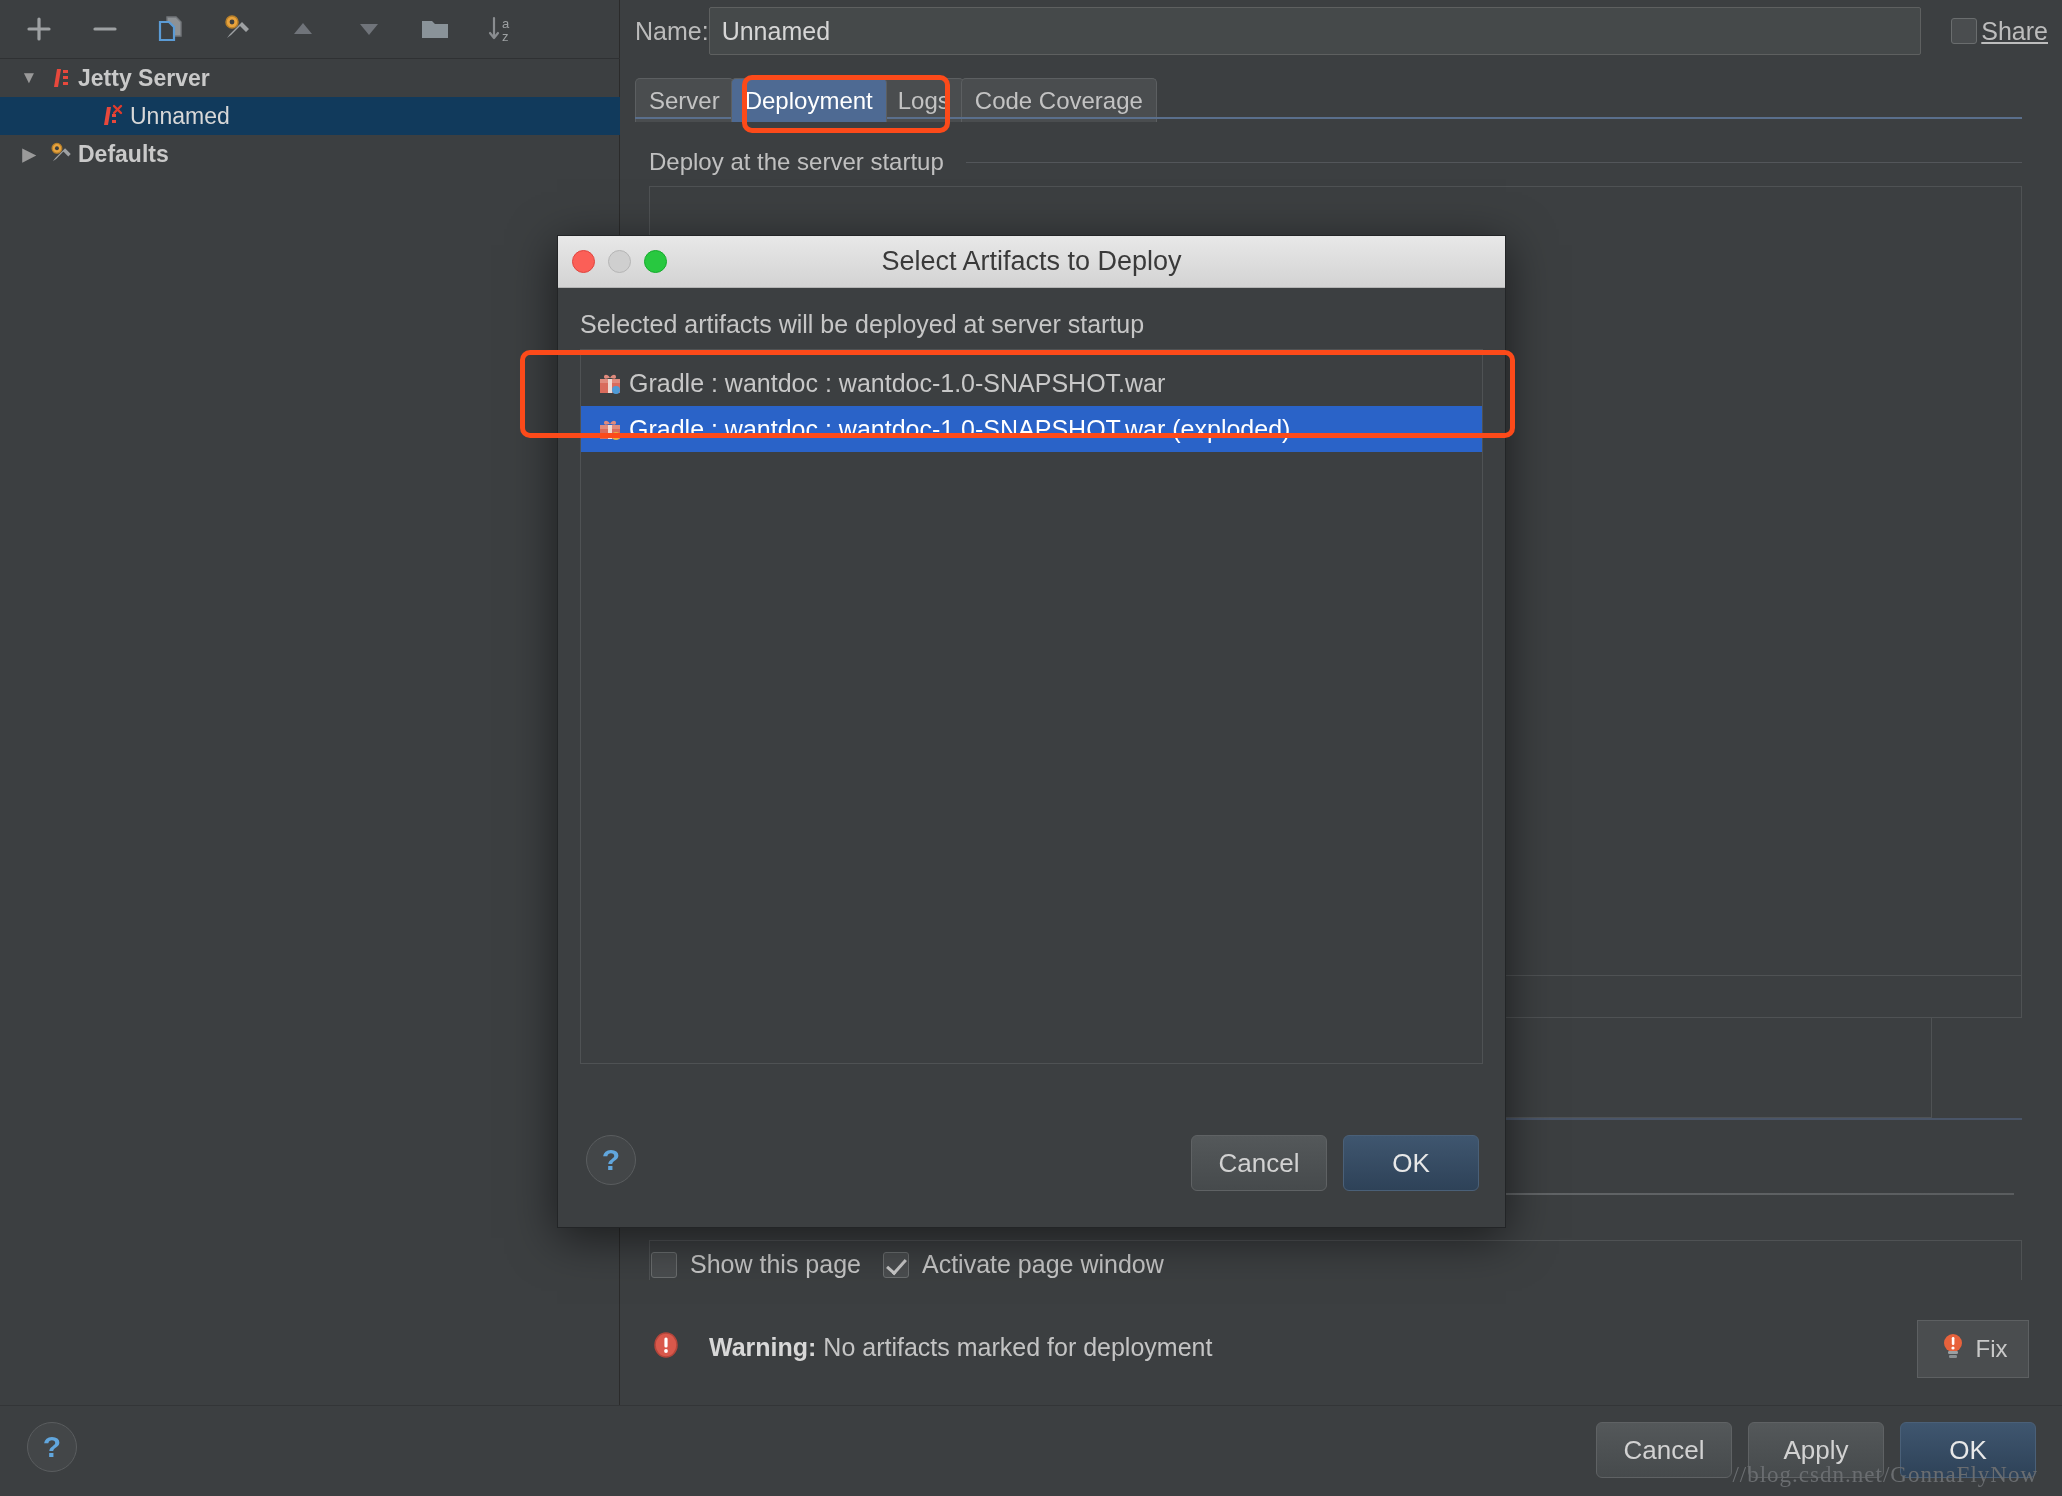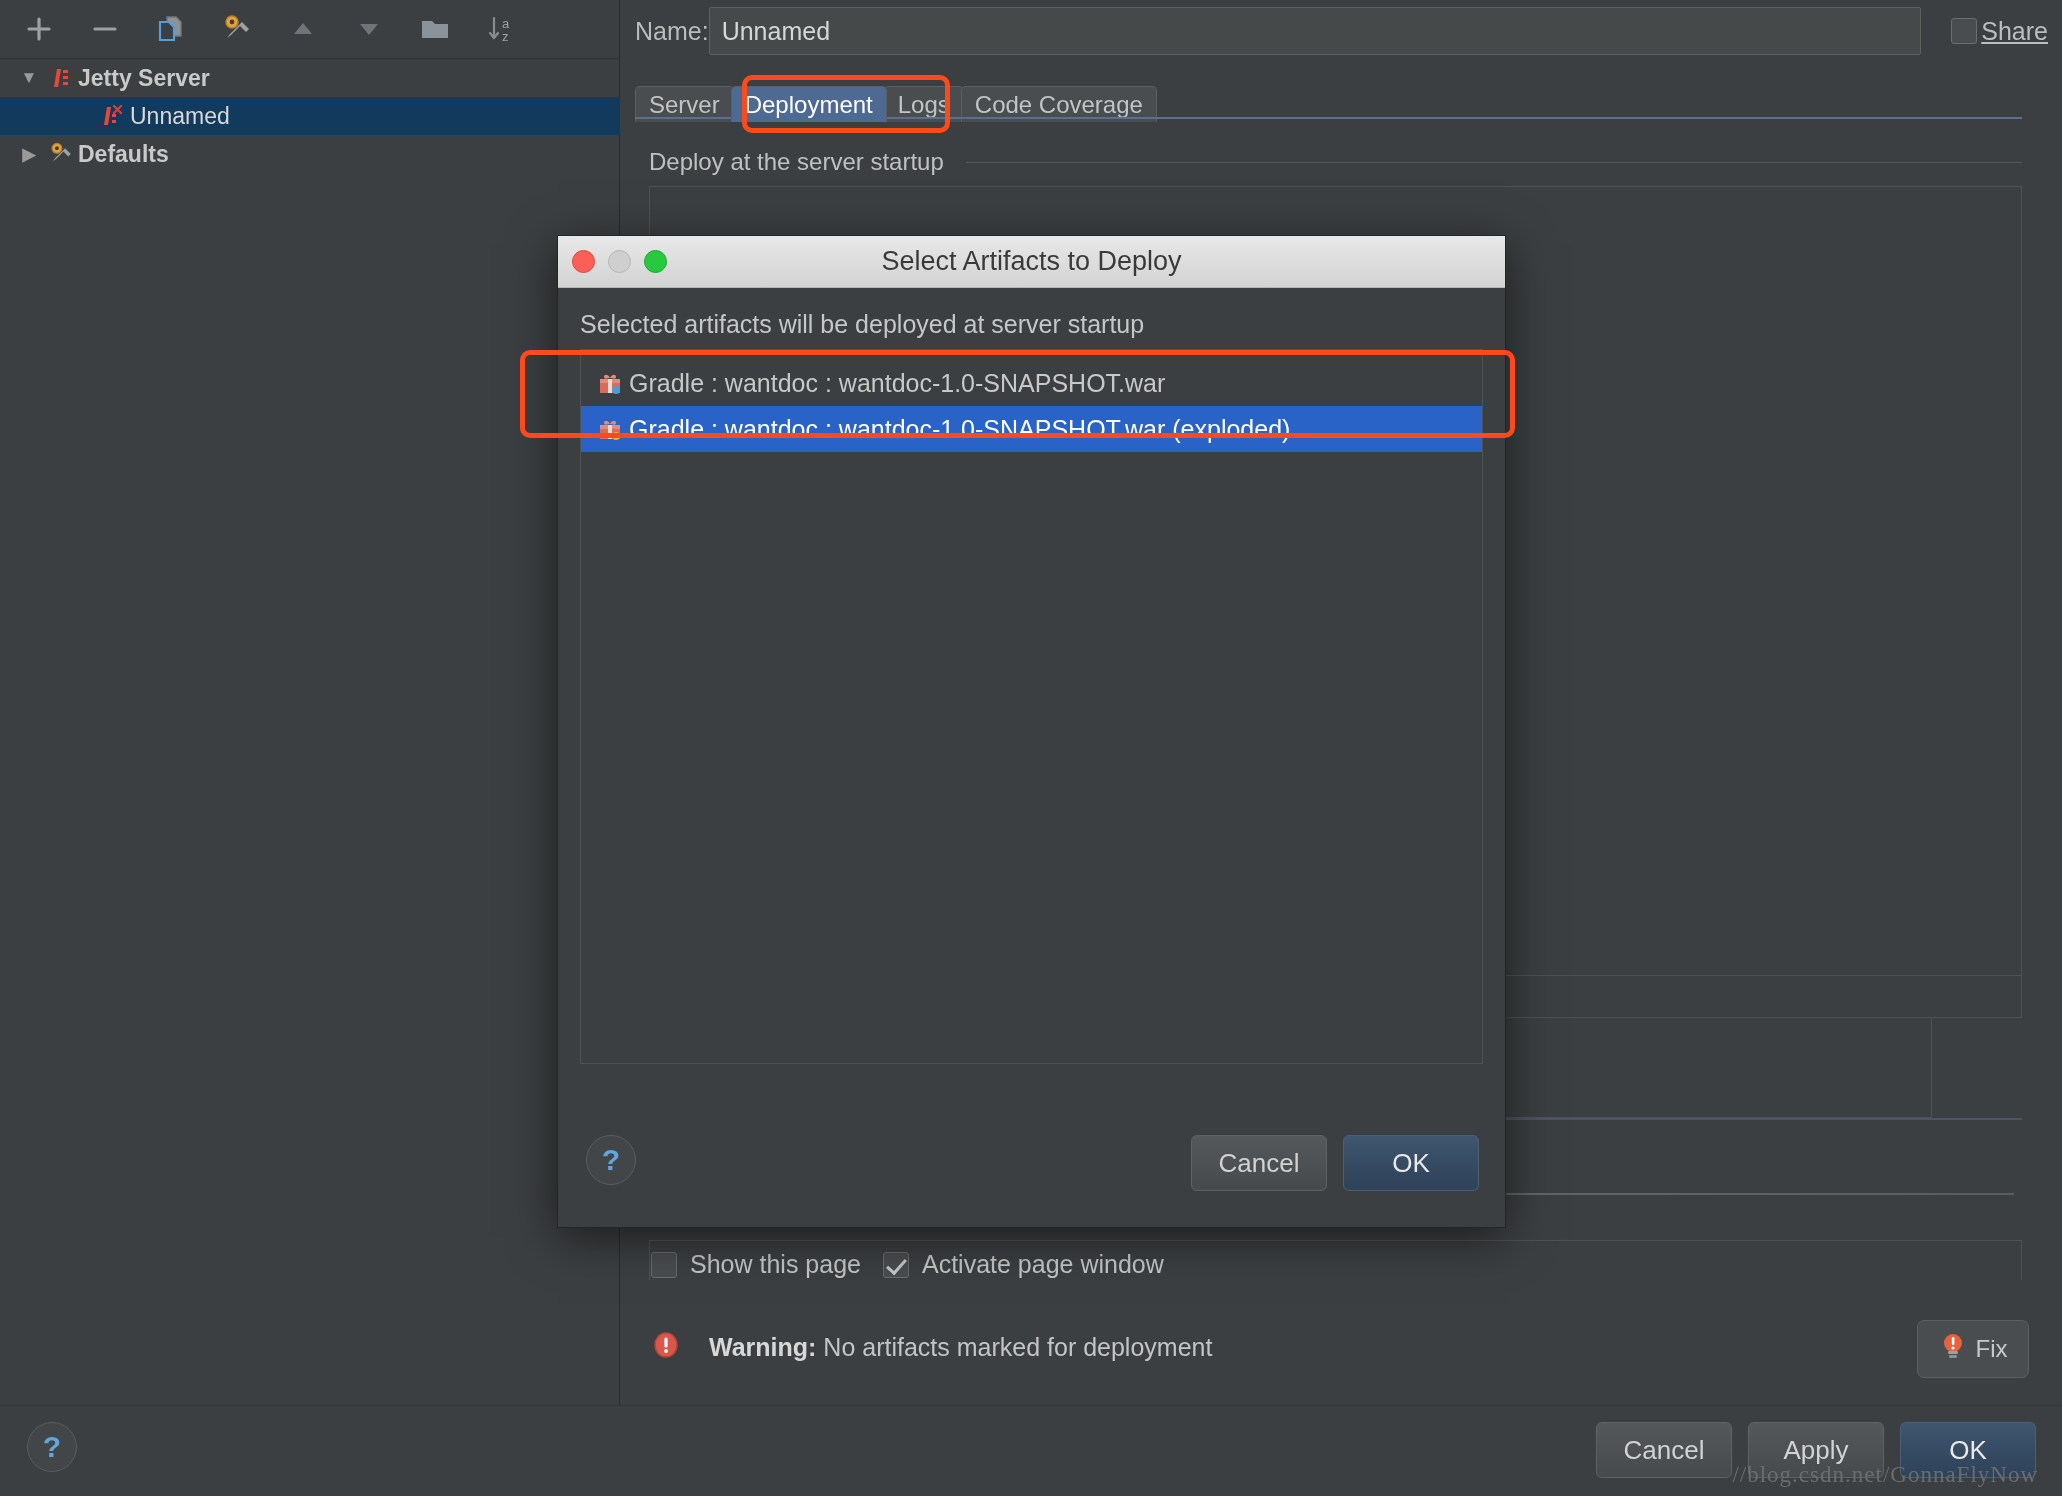--- a/index.html
+++ b/index.html
@@ -65,21 +65,21 @@
     border: solid #c8c8c8; border-width: 0 3px 3px 0; transform: rotate(42deg);
   }
   #share-label { color: #bdbdbd; font-size: 25px; text-decoration: underline; }
 
   
   #tabs {
     position: absolute; left: 14px; top: 74px; display: flex; align-items: flex-end;
     height: 48px;
   }
   .tab {
-    height: 36px; padding: 4px 13px; display: flex; align-items: center;
+    height: 44px; padding: 4px 13px; display: flex; align-items: center;
     background: #4a4d4f; border: 1px solid #5c5f61; border-bottom: none;
     color: #c3c3c3; font-size: 24px; border-radius: 5px 5px 0 0;
     margin-right: -3px; position: relative;
   }
   .tab.active { background: #4e6a93; color: #ffffff; z-index: 3; }
   #tab-underline {
     position: absolute; left: 14px; top: 117px; right: 40px; height: 2px; background: #5a6f8c;
   }
 
   #section-label {
@@ -120,21 +120,21 @@
   .cb-item span { color: #c6c6c6; font-size: 25px; }
 
   #warning-row {
     position: absolute; left: 30px; top: 1330px; display: flex; align-items: center; gap: 28px;
   }
   #warning-row .wtxt { font-size: 25px; color: #c4c4c4; }
   #warning-row .wtxt b { color: #d8d8d8; }
 
   #fix-btn {
     position: absolute; right: 33px; top: 1320px; width: 112px; height: 58px;
-    background: #4a4d4f; border: 1px solid #5d6062; border-radius: 7px;
+    background: #4a4d4f; border: 1px solid #5d6062; border-radius: 0;
     display: flex; align-items: center; justify-content: center; gap: 9px;
     color: #c8c8c8; font-size: 24px;
   }
 
   
   #bottom-bar {
     position: absolute; left: 0; bottom: 0; width: 2062px; height: 91px;
     background: #3c3f41; border-top: 1px solid #333537;
   }
   #help-circle {

